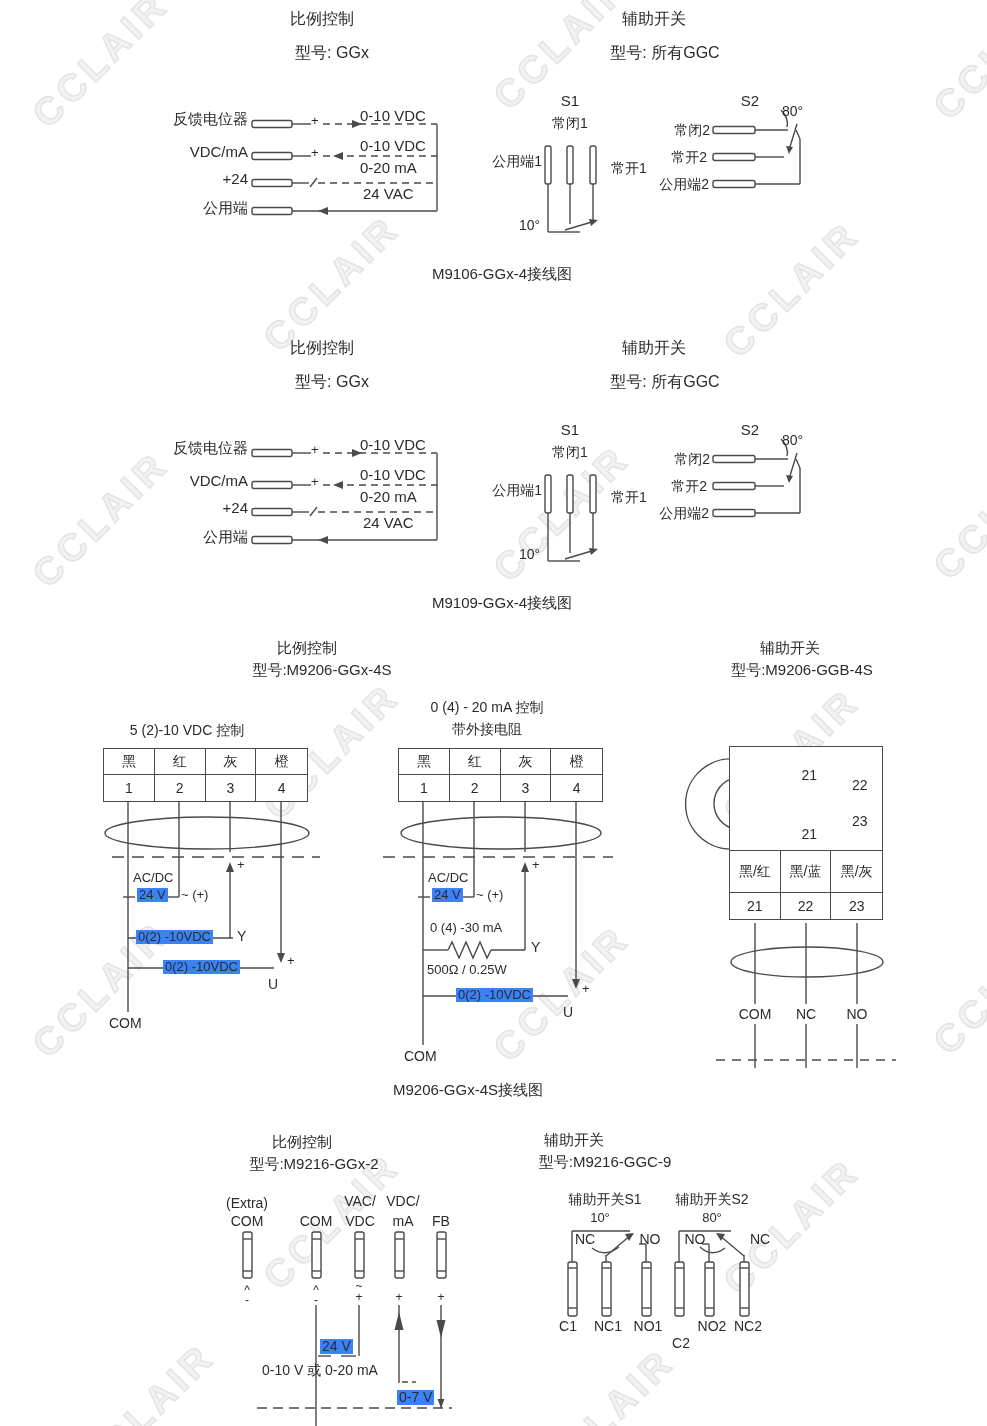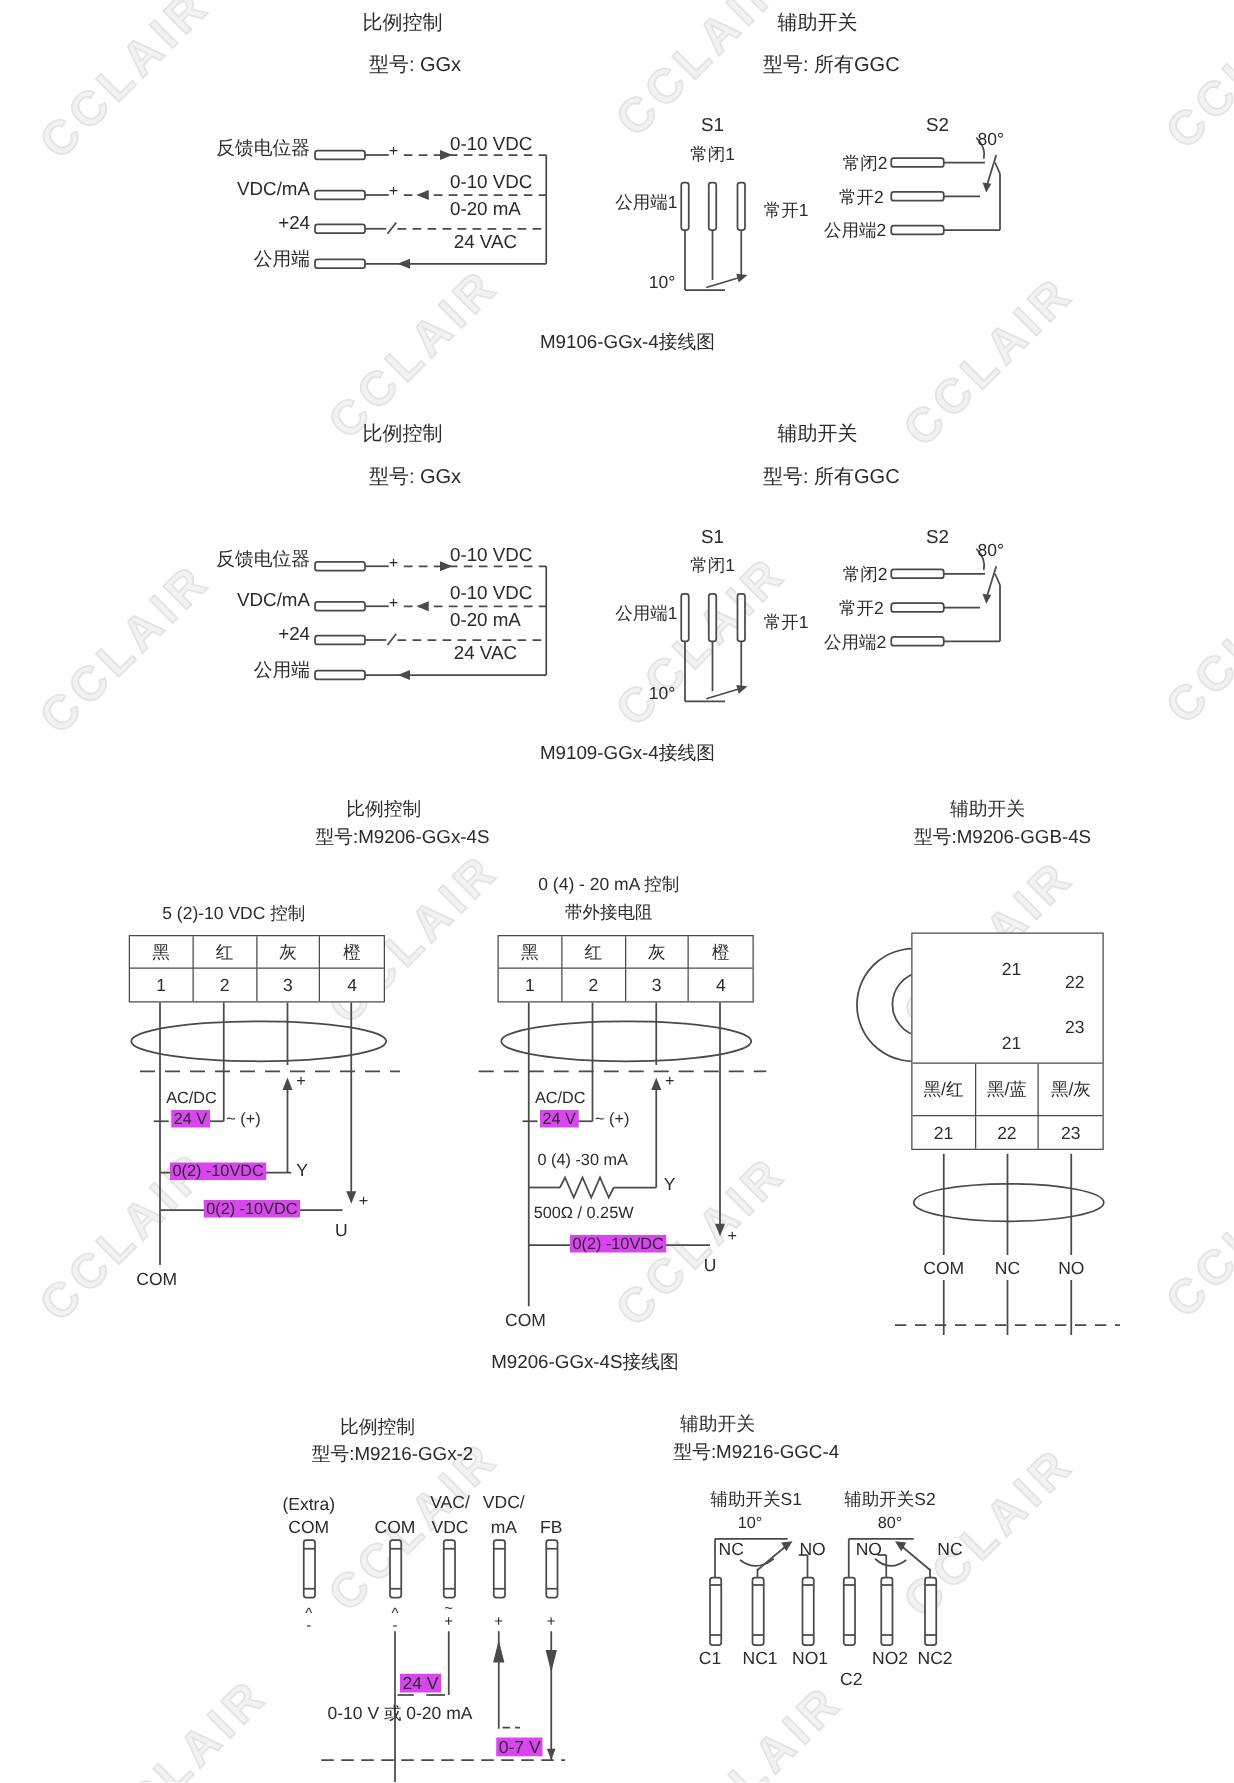--- a/index.html
+++ b/index.html
@@ -3,21 +3,21 @@
 <meta charset="utf-8">
 <style>
   html,body{margin:0;padding:0;background:#fff}
   #page{position:relative;width:987px;height:1426px;background:#ffffff;overflow:hidden;
         font-family:"Liberation Sans","DejaVu Sans",sans-serif;color:#2b2b2b}
   .sec{position:absolute;left:0;width:987px}
   .lbl{position:absolute;white-space:nowrap;line-height:1.08;font-size:14px;color:#2b2b2b}
   .c{transform:translateX(-50%)}
   .r{transform:translateX(-100%);text-align:right}
   .b{font-weight:400}
-  .bg{background:#d946ef;padding:0 2px}
+  .bg{background:#3b82f6;padding:0 2px}
   .f12{font-size:12px}.f13{font-size:13px}.f15{font-size:15px}.f16{font-size:16px}
   svg.art{position:absolute;left:0;top:0;overflow:visible;pointer-events:none}
   .wm{position:absolute;font-size:38px;font-weight:700;letter-spacing:5px;color:#f2f2f2;
       -webkit-text-stroke:1.4px #e3e3e3;transform:rotate(-45deg);white-space:nowrap;pointer-events:none;z-index:0}
   .tbl{position:absolute;display:grid;border:1.5px solid #4a4a4a;background:#fff;box-sizing:border-box;z-index:2}
   .tbl>div{display:flex;align-items:center;justify-content:center;font-size:14px;
            border-right:1.5px solid #4a4a4a;border-bottom:1.5px solid #4a4a4a;box-sizing:border-box}
   .t4{grid-template-columns:repeat(4,1fr);grid-template-rows:26px 26px;width:205px}
   .t4>div:nth-child(4n){border-right:none}
   .t4>div:nth-child(n+5){border-bottom:none}
@@ -410,21 +410,21 @@
         <polygon points="716,113 725,114 721,121" fill="#4a4a4a" stroke="none"></polygon>
         <path d="M700,127 Q712,138 725,128"></path>
         <line x1="709" y1="142" x2="709" y2="124"></line>
         <line x1="709" y1="124" x2="702" y2="124"></line>
       </g>
     </svg>
 
     <span class="lbl c f15" style="left:302px;top:14px">比例控制</span>
     <span class="lbl c f15" style="left:314px;top:36px">型号:M9216-GGx-2</span>
     <span class="lbl c f15" style="left:574px;top:12px">辅助开关</span>
-    <span class="lbl c f15" style="left:605px;top:34px">型号:M9216-GGC-4</span>
+    <span class="lbl c f15" style="left:605px;top:34px">型号:M9216-GGC-9</span>
 
     <span class="lbl c" style="left:247px;top:76px">(Extra)</span>
     <span class="lbl c" style="left:360px;top:74px">VAC/</span>
     <span class="lbl c" style="left:403px;top:74px">VDC/</span>
     <span class="lbl c" style="left:247px;top:94px">COM</span>
     <span class="lbl c" style="left:316px;top:94px">COM</span>
     <span class="lbl c" style="left:360px;top:94px">VDC</span>
     <span class="lbl c" style="left:403px;top:94px">mA</span>
     <span class="lbl c" style="left:441px;top:94px">FB</span>
 

